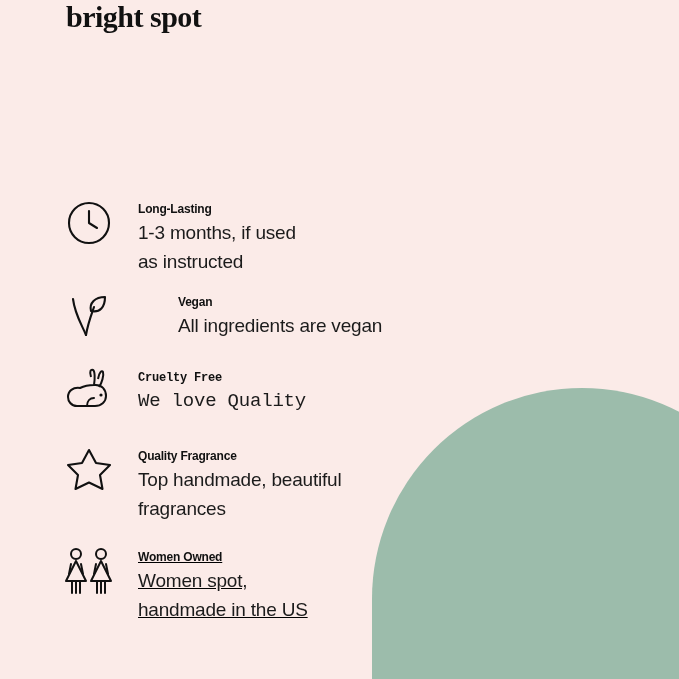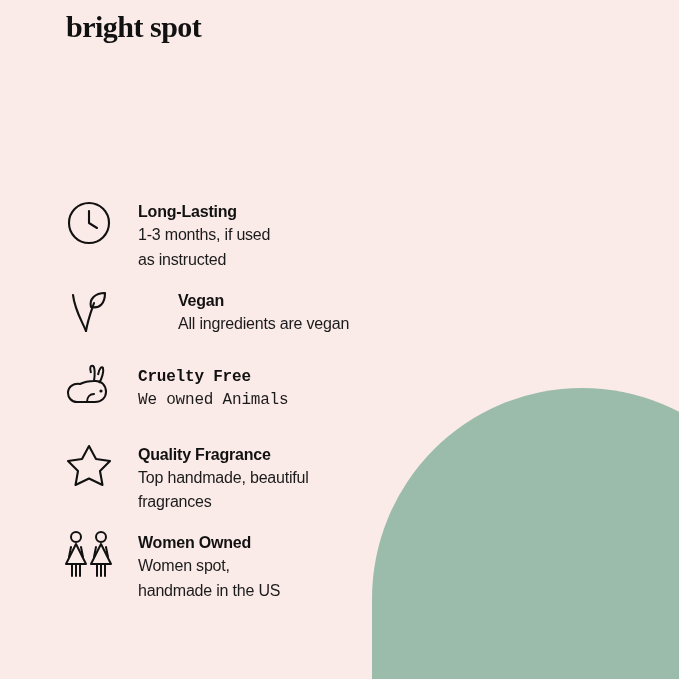--- a/index.html
+++ b/index.html
@@ -18,21 +18,21 @@
     width:420px; height:340px;
     background:#9cbcab;
     border-radius:50% 50% 0 0 / 62% 62% 0 0;
     z-index:0;
   }
 
   
   .left{position:absolute;left:0;top:0;width:440px;height:679px;z-index:3;}
 
   .logo{
-    position:absolute;left:66px;top:10px;
+    position:absolute;left:66px;top:0;
     font-family:"Liberation Serif", serif;
     font-weight:bold;
     font-size:30px;
     letter-spacing:-0.5px;
     color:#111111;
   }
 
   .headline{
     position:absolute;left:62px;top:68px;
     font-family:"Liberation Sans", sans-serif;
@@ -46,34 +46,34 @@
 
   .features{position:absolute;left:60px;top:196px;width:380px;}
   .feature{position:relative;display:flex;align-items:flex-start;margin-bottom:10px;}
   .f-icon{
     width:58px;min-width:58px;height:62px;
     display:flex;align-items:flex-start;justify-content:center;
     padding-top:2px;
   }
   .f-text{padding-left:20px;padding-top:6px;}
   .f-title{
-    font-size:16px;font-weight:bold;color:#111111;
+    font-size:12px;font-weight:bold;color:#111111;
     letter-spacing:-0.2px;line-height:1.25;margin-bottom:1px;
   }
   .f-desc{
-    font-size:16px;color:#1b1b1b;line-height:1.55;letter-spacing:-0.2px;
+    font-size:19px;color:#1b1b1b;line-height:1.55;letter-spacing:-0.2px;
     white-space:pre-line;font-weight:normal;
   }
 
   
   .feature.r1{margin-bottom:12px;}
   .feature.r2{margin-bottom:12px;gap:40px;}
   .feature.r3{margin-bottom:14px;font-family:Liberation Mono, monospace;}
-  .feature.r4{margin-bottom:12px;}
-  .feature.r5{margin-bottom:0;}
+  .feature.r4{margin-bottom:20px;}
+  .feature.r5{margin-bottom:0;text-decoration:underline;}
 
   
   .product{position:absolute;left:430px;top:0;width:249px;height:679px;z-index:2;}
 </style>
 </head>
 <body>
 
 <div class="canvas">
 
   <div class="blob"></div>
@@ -118,21 +118,21 @@
           <svg width="52" height="50" viewBox="0 0 52 50">
             <path d="M28 10 C26 4 28 2 30 3 C32 4 32 12 31 18" fill="none" stroke="#111111" stroke-width="2" stroke-linejoin="round"></path>
             <path d="M35 12 C36 5 39 3 40 5 C41 8 39 16 36 20" fill="none" stroke="#111111" stroke-width="2" stroke-linejoin="round"></path>
             <path d="M31 18 C39 17 43 23 43 29 C43 35 38 39 32 39 L14 39 C8 39 5 34 5 30 C5 24 10 20 17 21 C21 19 25 18 31 18 Z" fill="none" stroke="#111111" stroke-width="2" stroke-linejoin="round"></path>
             <circle cx="38" cy="28" r="1.6" fill="#111111"></circle>
             <path d="M24 39 C24 34 27 31 31 31" fill="none" stroke="#111111" stroke-width="2" stroke-linecap="round"></path>
           </svg>
         </div>
         <div class="f-text">
           <div class="f-title">Cruelty Free</div>
-          <div class="f-desc">We owned Animals</div>
+          <div class="f-desc">We love Quality</div>
         </div>
       </div>
 
       <div class="feature r4">
         <div class="f-icon">
           <svg width="52" height="50" viewBox="0 0 52 50">
             <path d="M26 5 L33 18 L47 20 L37 30 L39.5 44 L26 37.5 L12.5 44 L15 30 L5 20 L19 18 Z" fill="none" stroke="#111111" stroke-width="2.1" stroke-linejoin="round"></path>
           </svg>
         </div>
         <div class="f-text">

